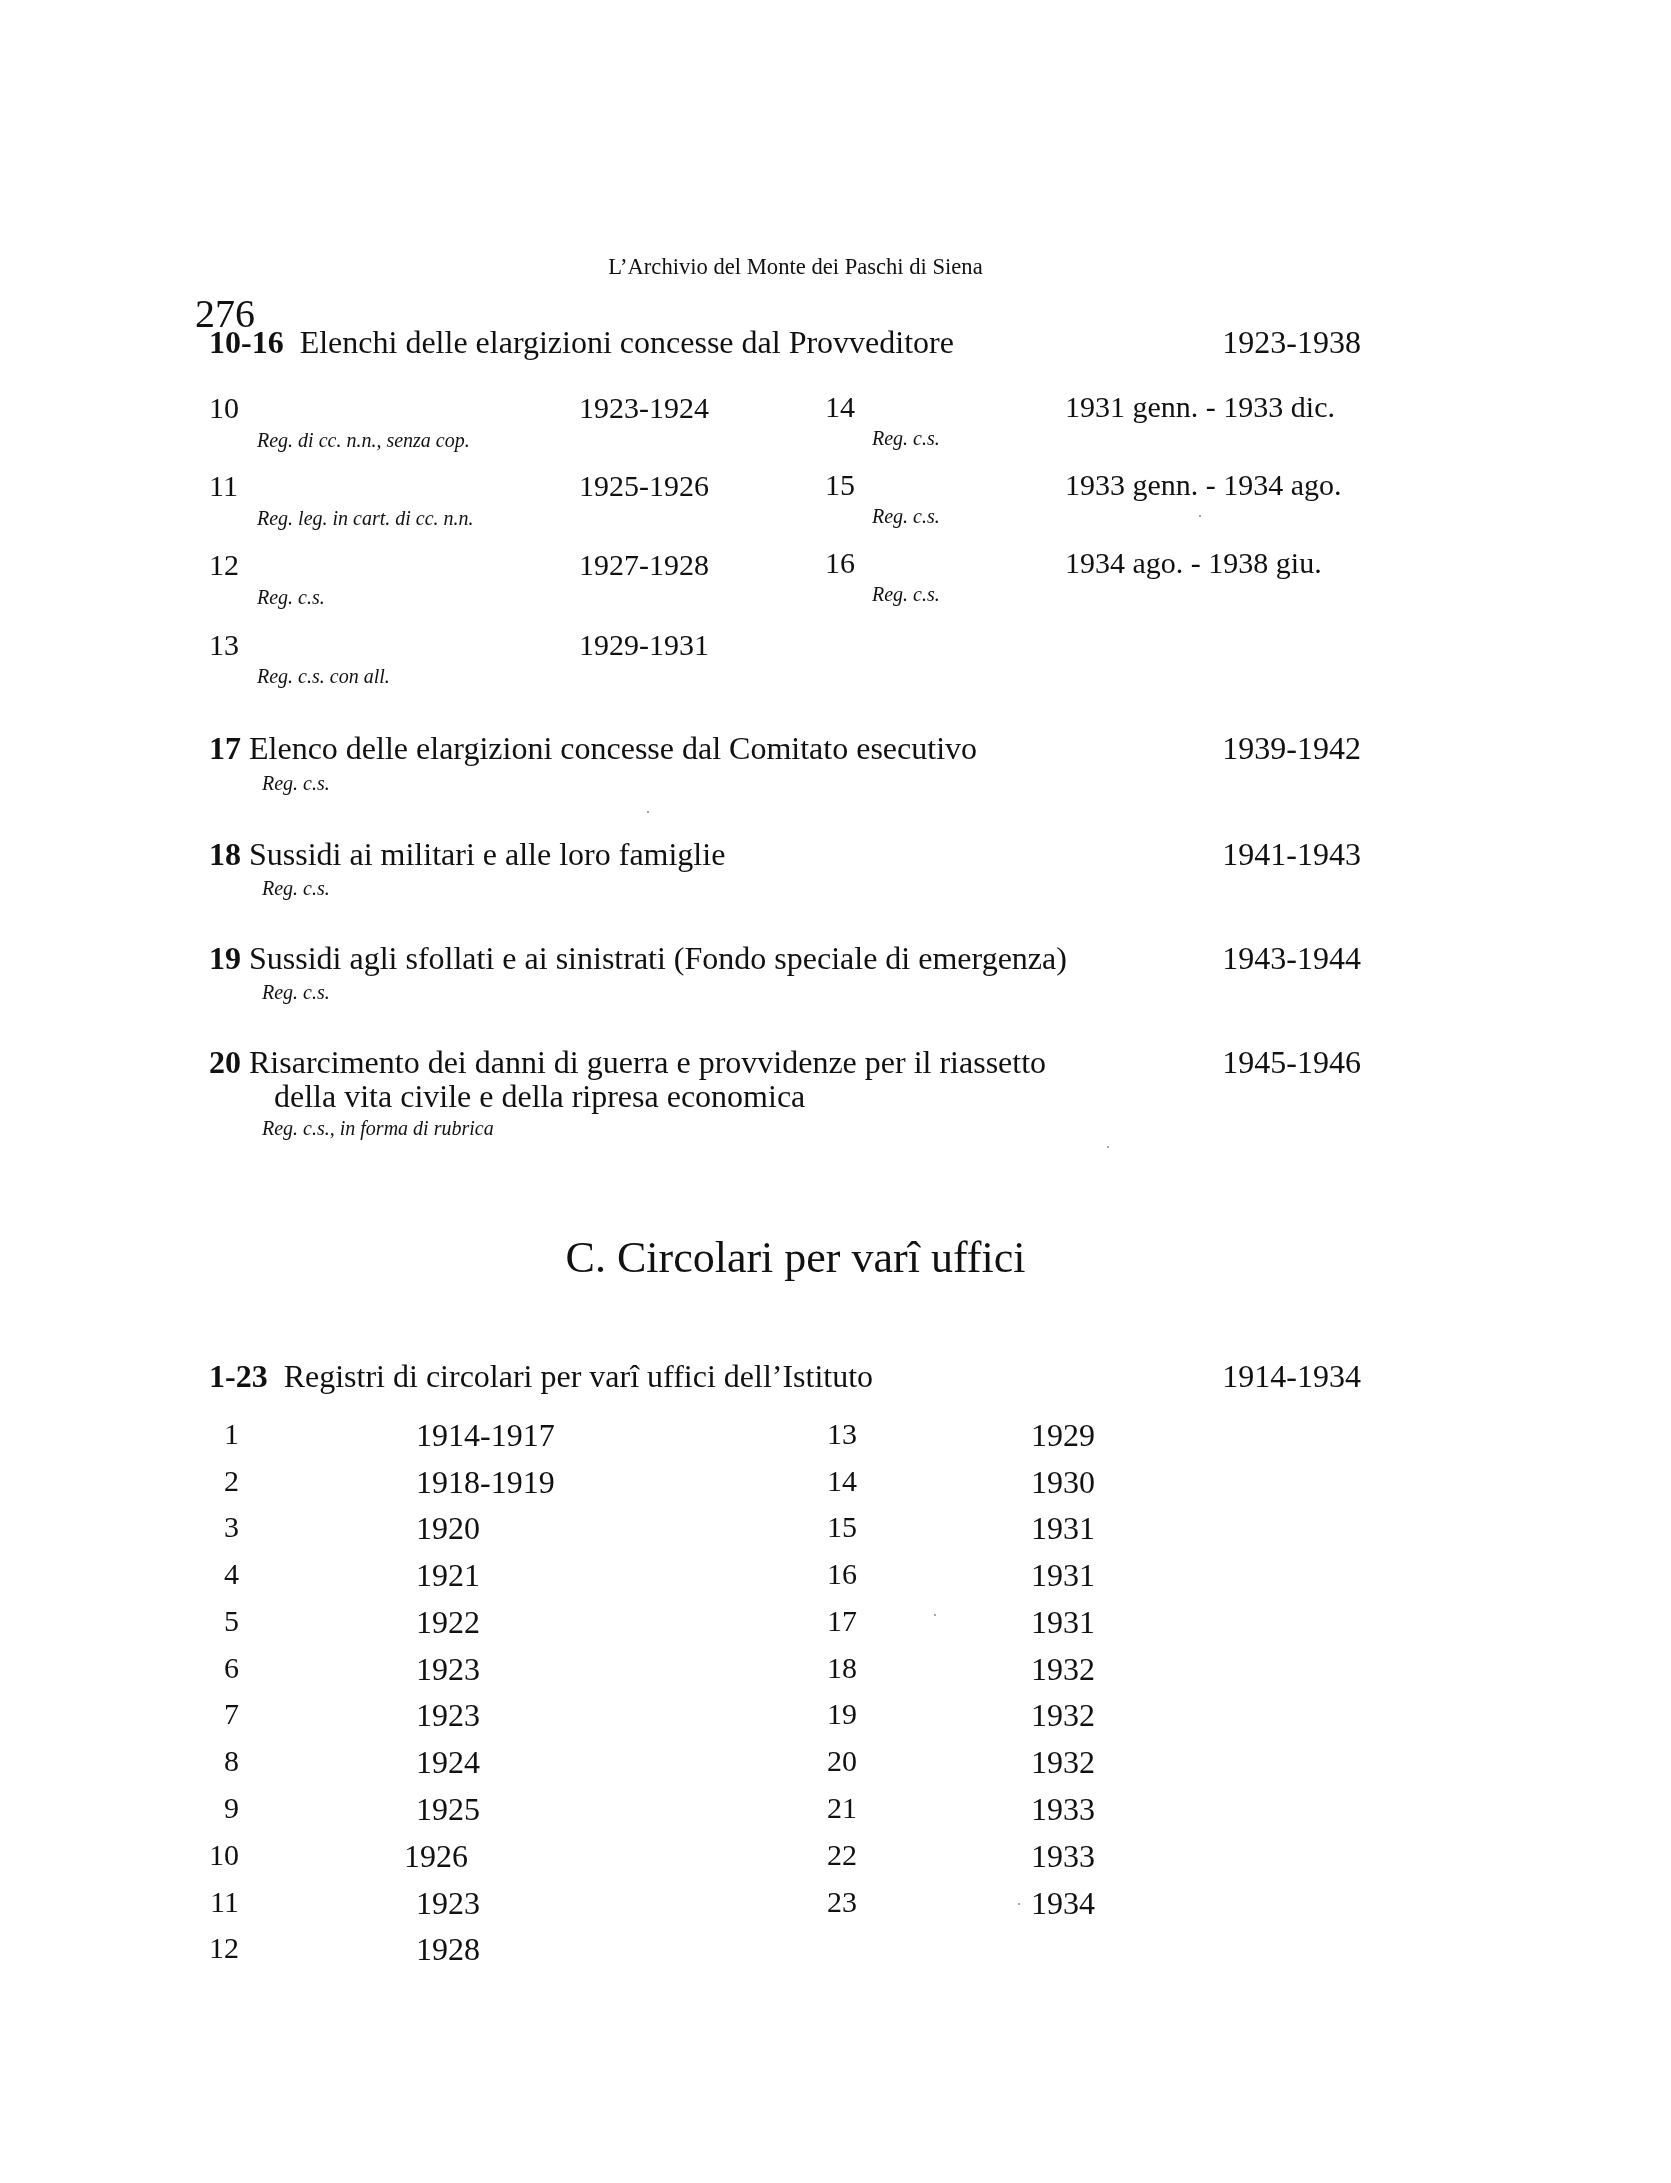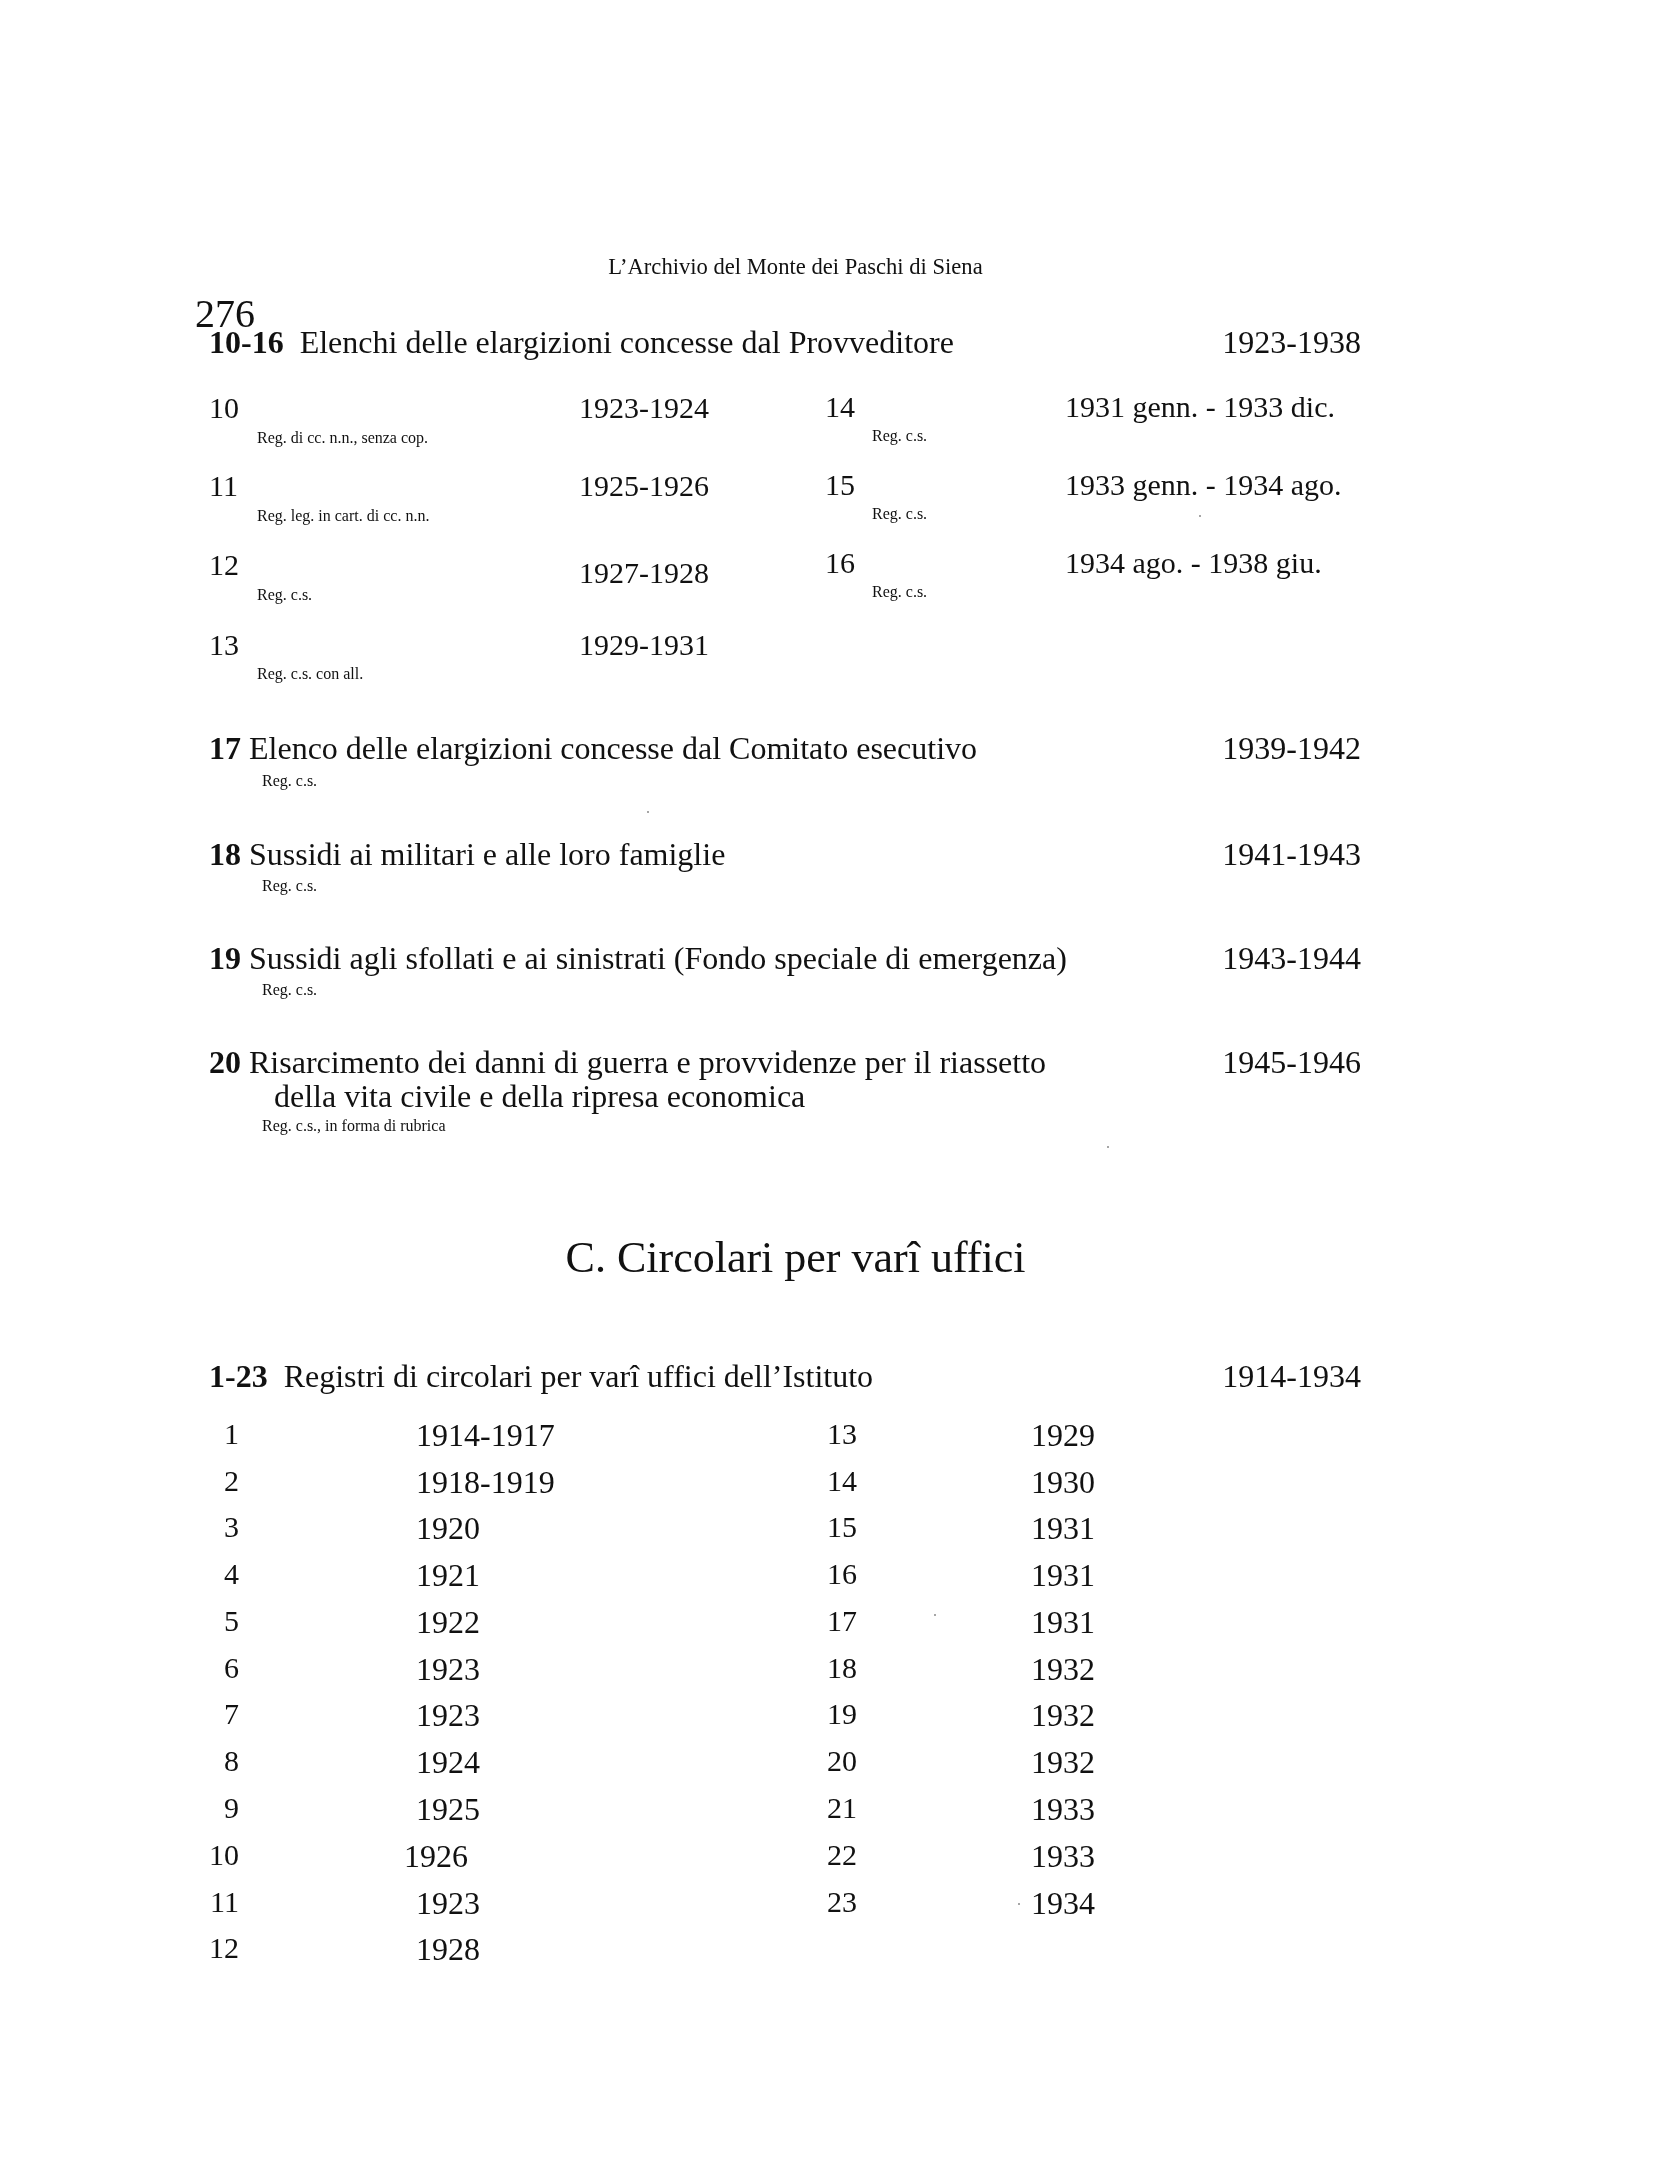--- a/index.html
+++ b/index.html
@@ -5,21 +5,21 @@
   html, body { margin: 0; padding: 0; background: #ffffff; }
   body { width: 1672px; height: 2183px; position: relative; overflow: hidden;
          font-family: "Liberation Serif", "DejaVu Serif", serif; color: #111; }
   .abs { position: absolute; white-space: nowrap; }
   .pagenum { left: 195px; top: 246px; font-size: 40px; margin-top: 44px; }
   .running { left: 0; width: 1591px; text-align: center; top: 254px; font-size: 22.6px; }
   .row { position: absolute; left: 209px; width: 1152px; font-size: 32px; line-height: 36px; }
   .row .num { font-weight: bold; }
   .row .title { }
   .row .date { position: absolute; right: 0; top: 0; }
-  .note { position: absolute; font-size: 16px; white-space: nowrap; }
+  .note { position: absolute; font-style: italic; font-size: 20px; white-space: nowrap; }
   .sub-num { position: absolute; font-size: 30px; white-space: nowrap; }
   .sub-date { position: absolute; font-size: 30px; white-space: nowrap; }
   .section-heading { position: absolute; left: 0; width: 1591px; text-align: center; top: 1232px; font-size: 44px; }
   .list-num { position: absolute; font-size: 30px; text-align: right; width: 55px; }
   .list-year { position: absolute; font-size: 32px; white-space: nowrap; }
   .speck { position: absolute; width: 2.3px; height: 2.3px; background: #888; border-radius: 50%; }
 </style>
 </head>
 <body>
 
@@ -37,21 +37,21 @@
   <span class="sub-date" style="left:579px; top:391px;">1923-1924</span>
   <span class="note" style="left:257px; top:429px;">Reg. di cc. n.n., senza cop.</span>
 </div>
 <div>
   <span class="sub-num" style="left:209px; top:469px;">11</span>
   <span class="sub-date" style="left:579px; top:469px;">1925-1926</span>
   <span class="note" style="left:257px; top:507px;">Reg. leg. in cart. di cc. n.n.</span>
 </div>
 <div>
   <span class="sub-num" style="left:209px; top:548px;">12</span>
-  <span class="sub-date" style="left:579px; top:548px;margin-top:8px;">1927-1928</span>
+  <span class="sub-date" style="left:579px; top:548px;">1927-1928</span>
   <span class="note" style="left:257px; top:586px;">Reg. c.s.</span>
 </div>
 <div>
   <span class="sub-num" style="left:209px; top:628px;">13</span>
   <span class="sub-date" style="left:579px; top:628px;">1929-1931</span>
   <span class="note" style="left:257px; top:665px;">Reg. c.s. con all.</span>
 </div>
 
 <div>
   <span class="sub-num" style="left:825px; top:390px;">14</span>

